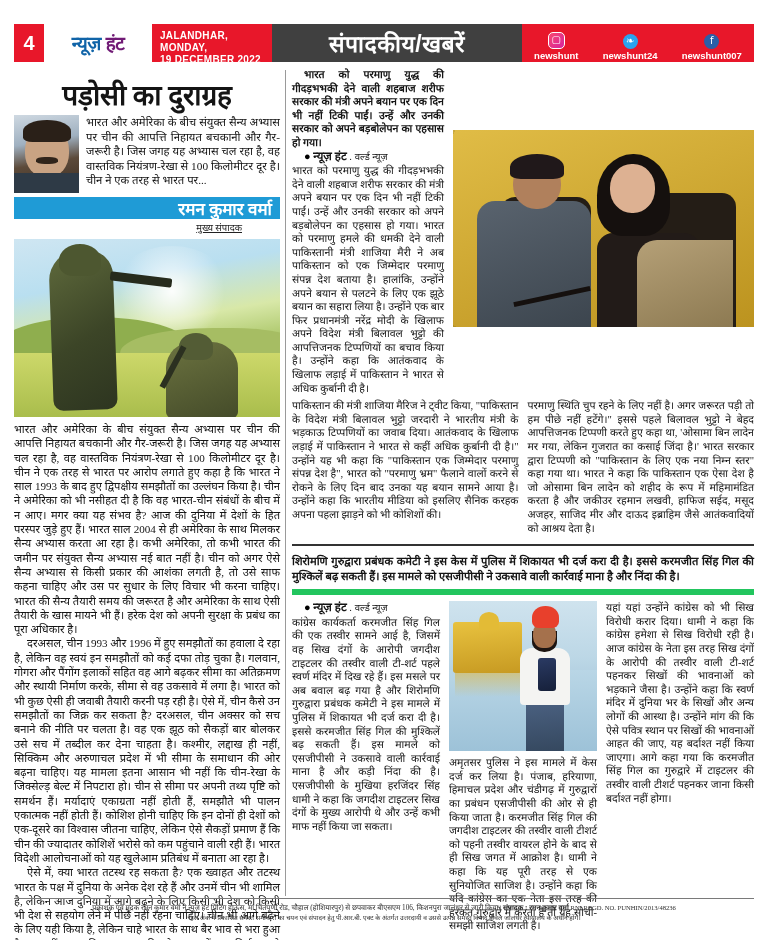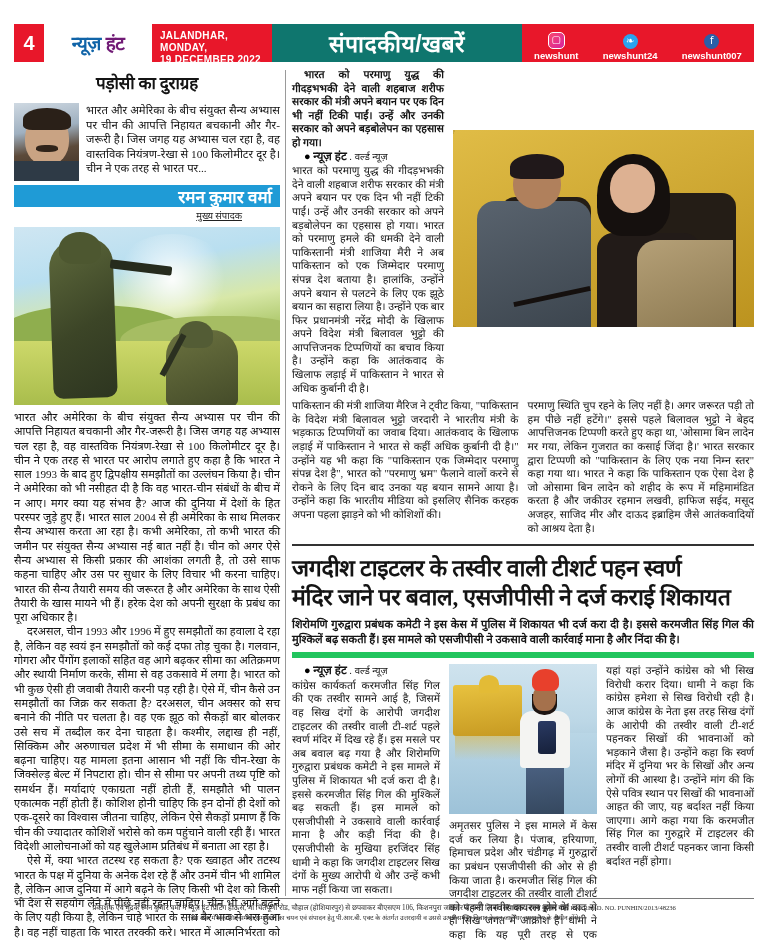--- a/index.html
+++ b/index.html
@@ -70,21 +70,21 @@
     font-family: "Liberation Sans", sans-serif;
     font-weight: bold;
     font-size: 10px;
     line-height: 12px;
     letter-spacing: 0.3px;
     padding: 6px 8px 0 8px;
     width: 120px;
     box-sizing: border-box;
   }
   .section-bar {
-    background: #0f766e;
+    background: #404040;
     color: #ffffff;
     flex: 1;
     display: flex;
     align-items: center;
     justify-content: center;
     font-family: "Liberation Sans", sans-serif;
     font-weight: bold;
     font-size: 23px;
     letter-spacing: 0.5px;
   }
@@ -145,23 +145,23 @@
     left: 292px;
     top: 68px;
     width: 462px;
   }
 
   
   .edit-title {
     text-align: center;
     font-family: "Liberation Serif", serif;
     font-weight: bold;
-    font-size: 17px;
+    font-size: 28px;
     line-height: 27px;
-    margin: 0 0 6px 0;
+    margin: 12px 0 6px 0;
     letter-spacing: -0.2px;
   }
   .edit-intro-wrap {
     display: flex;
     gap: 7px;
     align-items: flex-start;
   }
   .editor-photo {
     width: 65px;
     height: 78px;
@@ -606,24 +606,20 @@
         </div>
         <div class="tc">
           <p class="first">परमाणु स्थिति चुप रहने के लिए नहीं है। अगर जरूरत पड़ी तो हम पीछे नहीं हटेंगे।" इससे पहले बिलावल भुट्टो ने बेहद आपत्तिजनक टिप्पणी करते हुए कहा था, 'ओसामा बिन लादेन मर गया, लेकिन गुजरात का कसाई जिंदा है।' भारत सरकार द्वारा टिप्पणी को "पाकिस्तान के लिए एक नया निम्न स्तर" कहा गया था। भारत ने कहा कि पाकिस्तान एक ऐसा देश है जो ओसामा बिन लादेन को शहीद के रूप में महिमामंडित करता है और जकीउर रहमान लखवी, हाफिज सईद, मसूद अजहर, साजिद मीर और दाऊद इब्राहिम जैसे आतंकवादियों को आश्रय देता है।</p>
         </div>
       </div>
     </div>
 
     <div class="hr-thick"></div>
 
     <div>
-      <h2 class="sec-head">
-        <span>जगदीश टाइटलर के तस्वीर वाली टीशर्ट पहन स्वर्ण</span><br>
-        <span>मंदिर जाने पर बवाल, एसजीपीसी ने दर्ज कराई शिकायत</span>
-      </h2>
       <p class="sec-sub">शिरोमणि गुरुद्वारा प्रबंधक कमेटी ने इस केस में पुलिस में शिकायत भी दर्ज करा दी है। इससे करमजीत सिंह गिल की मुश्किलें बढ़ सकती हैं। इस मामले को एसजीपीसी ने उकसावे वाली कार्रवाई माना है और निंदा की है।</p>
 
       <div class="three-col">
         <div class="tc">
           <p class="byline">
             <span class="bullet">●</span>
             <span class="bold">न्यूज़ हंट</span>
             <span>.</span>
             <span class="sub">वर्ल्ड न्यूज़</span>
           </p>

